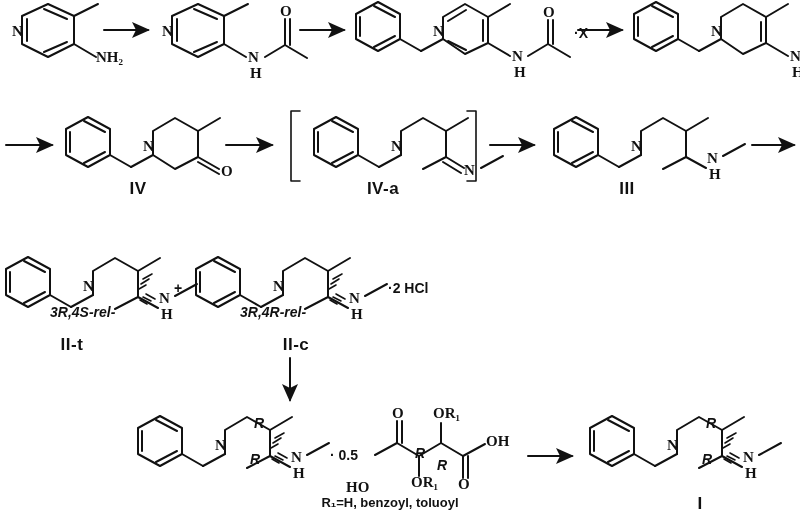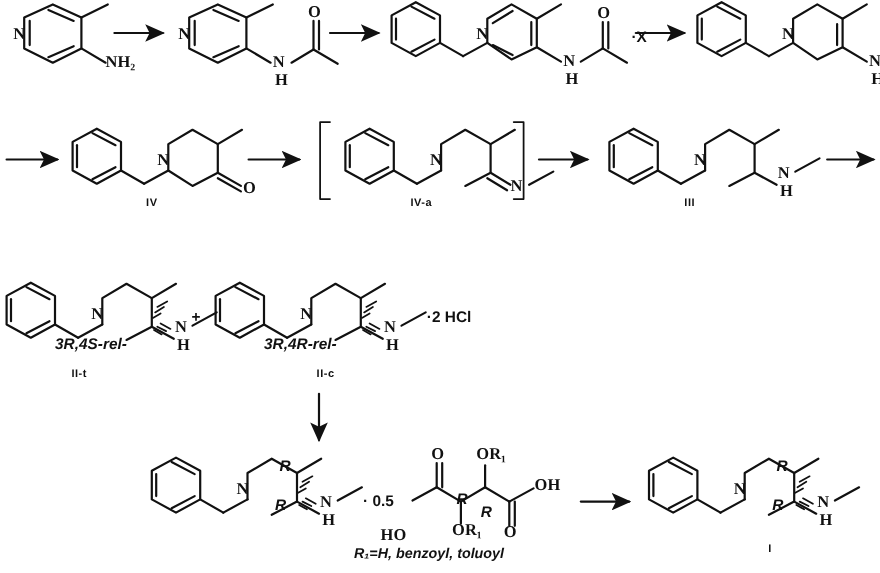--- a/index.html
+++ b/index.html
@@ -10,25 +10,25 @@
   }
   #scheme{position:absolute;left:0;top:0;width:800px;height:521px;}
   .lbl{
     position:absolute;
     font-family:"Liberation Sans", sans-serif;
     font-weight:bold;
     color:#111;
     white-space:nowrap;
     line-height:1;
   }
-  .lbl.roman{font-size:10px;letter-spacing:.5px;}
+  .lbl.roman{font-size:17px;letter-spacing:.5px;}
   .lbl.stereo{font-size:14px;font-style:italic;font-weight:bold;}
   .lbl.formula{font-size:14px;font-weight:bold;}
   .lbl.atom{font-size:15px;font-weight:bold;font-family:"Liberation Serif",serif;}
-  .lbl.footnote{font-size:13px;font-weight:bold;font-family:"Liberation Sans",sans-serif;font-style:italic;}
+  .lbl.footnote{font-size:13px;font-weight:bold;font-family:"Liberation Sans",sans-serif;}
   .lbl.center{transform:translateX(-50%);}
 </style>
 </head>
 <body>
 
 <svg id="scheme" viewBox="0 0 800 521" xmlns="http://www.w3.org/2000/svg">
   <defs>
     <marker id="ah" markerWidth="9" markerHeight="8" refX="8" refY="4" orient="auto">
       <path d="M0,0 L9,4 L0,8 L2,4 Z" fill="#111"></path>
     </marker>

